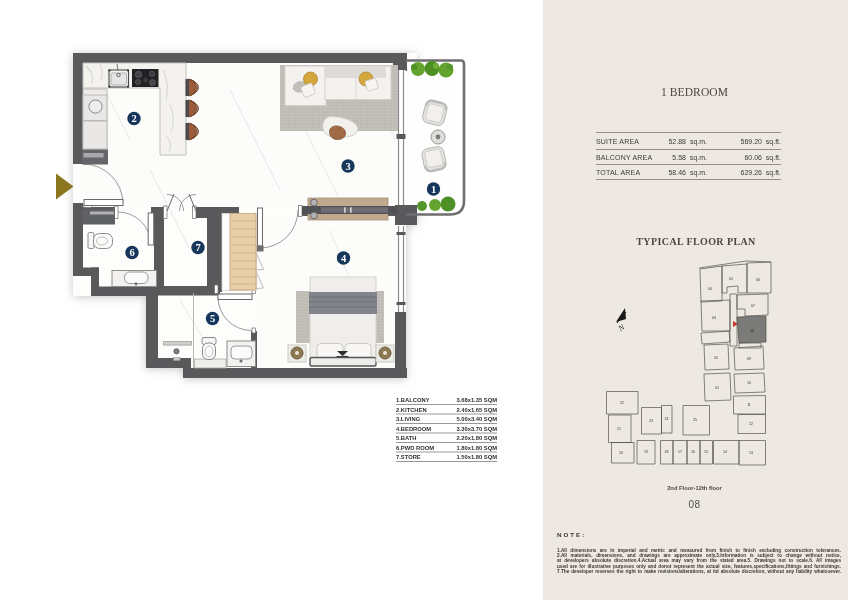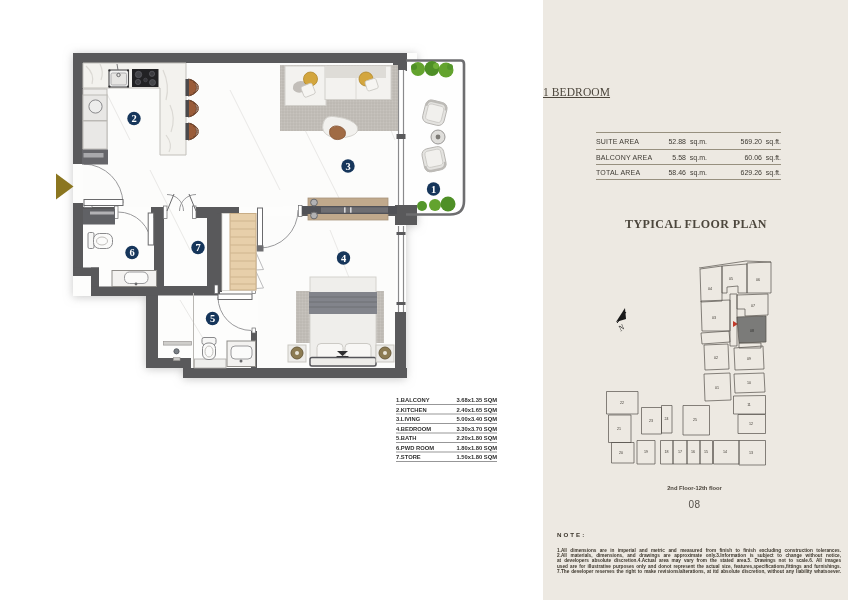--- a/index.html
+++ b/index.html
@@ -6,21 +6,21 @@
     font-family:"Liberation Sans",sans-serif;}
   .abs{position:absolute;}
   #panel{position:absolute;left:543px;top:0;width:305px;height:600px;background:#EDE9E2;}
   .serifh{font-family:"Liberation Serif",serif;color:#4C463C;}
 </style>
 </head>
 <body>
 
 <div id="panel"></div>
 
-<div class="abs serifh" style="left:543px;top:86px;width:303px;text-align:left;font-size:11.5px;letter-spacing:0.1px;text-decoration:underline;">1 BEDROOM</div>
+<div class="abs serifh" style="left:543px;top:86px;width:303px;text-align:center;font-size:11.5px;letter-spacing:0.1px;">1 BEDROOM</div>
 
 <div class="abs" style="left:596px;top:132px;width:185px;border-top:1px solid #97907F;"></div>
 <div class="abs" style="left:596px;top:136px;width:185px;height:13px;font-size:7px;color:#3E3A33;">
   <span style="position:absolute;left:0;top:2px;letter-spacing:0.2px;">SUITE AREA</span>
   <span style="position:absolute;left:45px;top:2px;width:66px;text-align:right;">52.88&nbsp;&nbsp;sq.m.</span>
   <span style="position:absolute;right:0;top:2px;">569.20&nbsp;&nbsp;sq.ft.</span>
 </div>
 <div class="abs" style="left:596px;top:149px;width:185px;border-top:1px solid #97907F;"></div>
 <div class="abs" style="left:596px;top:152px;width:185px;height:13px;font-size:7px;color:#3E3A33;">
   <span style="position:absolute;left:0;top:2px;letter-spacing:0.2px;">BALCONY AREA</span>
@@ -28,21 +28,21 @@
   <span style="position:absolute;right:0;top:2px;">60.06&nbsp;&nbsp;sq.ft.</span>
 </div>
 <div class="abs" style="left:596px;top:164px;width:185px;border-top:1px solid #97907F;"></div>
 <div class="abs" style="left:596px;top:167px;width:185px;height:13px;font-size:7px;color:#3E3A33;">
   <span style="position:absolute;left:0;top:2px;letter-spacing:0.2px;">TOTAL AREA</span>
   <span style="position:absolute;left:45px;top:2px;width:66px;text-align:right;">58.46&nbsp;&nbsp;sq.m.</span>
   <span style="position:absolute;right:0;top:2px;">629.26&nbsp;&nbsp;sq.ft.</span>
 </div>
 <div class="abs" style="left:596px;top:179px;width:185px;border-top:1px solid #97907F;"></div>
 
-<div class="abs serifh" style="left:543px;top:217px;width:306px;text-align:center;font-size:12px;font-weight:bold;letter-spacing:0.4px;">TYPICAL FLOOR PLAN</div>
+<div class="abs serifh" style="left:543px;top:236px;width:306px;text-align:center;font-size:10px;font-weight:bold;letter-spacing:0.4px;">TYPICAL FLOOR PLAN</div>
 
 <svg id="siteplan" class="abs" style="left:595px;top:255px;" width="190" height="230" viewBox="595 255 190 230">
 <g fill="none" stroke="#55504A" stroke-width="0.7">
 
   <g>
     <path d="M616,322 L625,308 L626,319 Z" fill="#1A1A1A" stroke="none"></path>
     <line x1="617" y1="323" x2="626" y2="312" stroke="#1A1A1A" stroke-width="1"></line>
     <text x="618" y="331" font-size="8" font-style="italic" fill="#1A1A1A" stroke="none" transform="rotate(-35 620 327)" font-family="Liberation Serif,serif">N</text>
   </g>
 

